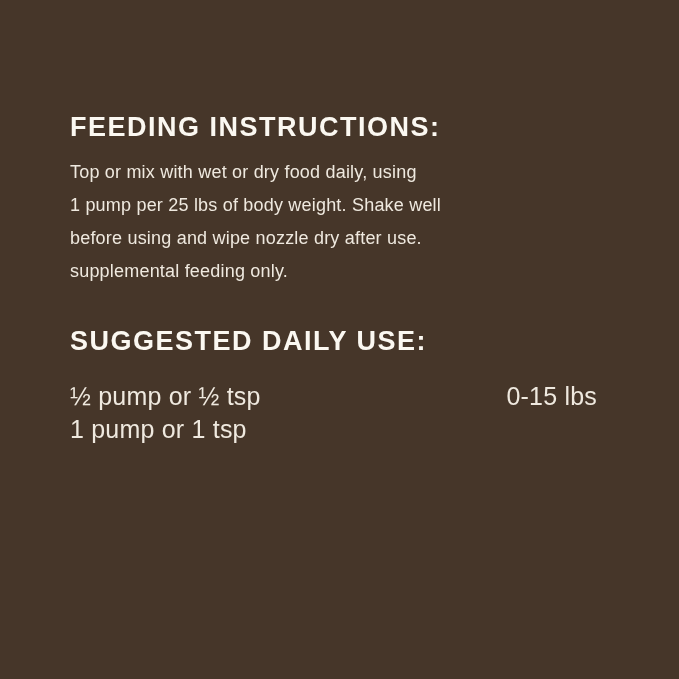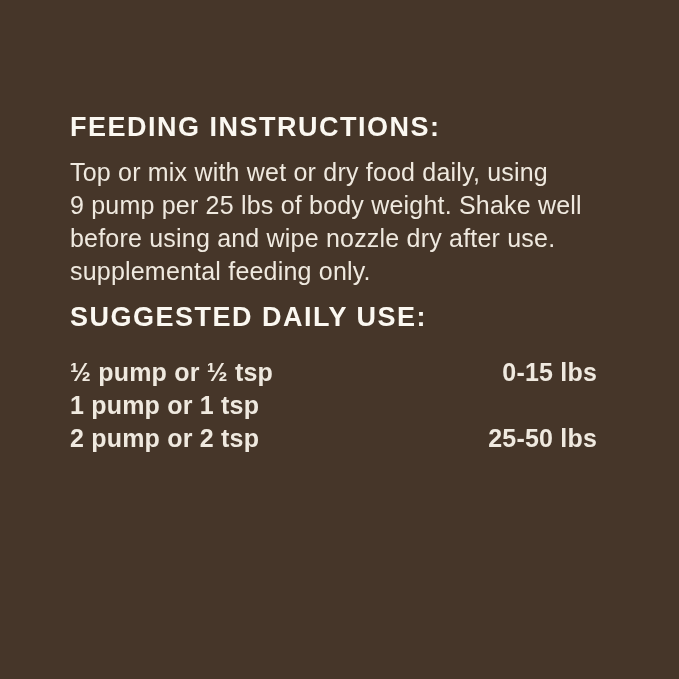--- a/index.html
+++ b/index.html
@@ -26,56 +26,55 @@
   .section-heading{
     margin:0;
     font-size:27px;
     line-height:31px;
     font-weight:800;
     letter-spacing:1.5px;
     color:var(--heading);
   }
   .feeding-heading{ margin-bottom:13px; }
   .body-copy{
-    margin:0 0 14px 0;
-    font-size:25px;
+    margin:0 0 38px 0;
+    font-size:18px;
     line-height:33px;
     font-weight:400;
     letter-spacing:0.2px;
   }
   .body-copy span{ display:block; }
   .daily-heading{ margin-bottom:23px; }
   .dose-table{ margin:0; }
   .dose-row{
     display:flex;
     align-items:flex-end;
     font-size:25px;
     line-height:33px;
     letter-spacing:0.2px;
     white-space:nowrap;
-    font-weight:bold;
   }
   .dose-label{ flex:0 0 auto; }
   .dot-leader{
     flex:1 1 auto;
     margin:0 9px;
     background: radial-gradient(circle, var(--txt) 2.1px, transparent 2.6px) left bottom 8px / 12px 6px repeat-x;
   }
   .weight-value{ flex:0 0 auto;text-align:right; }
 </style>
 </head>
 <body>
 
 <div class="label-panel">
 
   <section>
     <h2 class="section-heading feeding-heading">FEEDING INSTRUCTIONS:</h2>
     <p class="body-copy">
       <span>Top or mix with wet or dry food daily, using</span>
-      <span>9 pump per 25 lbs of body weight. Shake well</span>
+      <span>1 pump per 25 lbs of body weight. Shake well</span>
       <span>before using and wipe nozzle dry after use.</span>
       <span>supplemental feeding only.</span>
     </p>
   </section>
 
   <section>
     <h2 class="section-heading daily-heading">SUGGESTED DAILY USE:</h2>
 
     <div class="dose-table">
 
@@ -83,24 +82,19 @@
         <span class="dose-label">½ pump or ½ tsp</span>
         <span class="dot-leader"></span>
         <span class="weight-value">0-15 lbs</span>
       </div>
 
       <div class="dose-row">
         <span class="dose-label">1 pump or 1 tsp</span>
         <span class="dot-leader"></span>
       </div>
 
-      <div class="dose-row">
-        <span class="dose-label">2 pump or 2 tsp</span>
-        <span class="dot-leader"></span>
-        <span class="weight-value">25-50 lbs</span>
-      </div>
 
 
 
     </div>
   </section>
 
 </div>
 
 </body></html>

